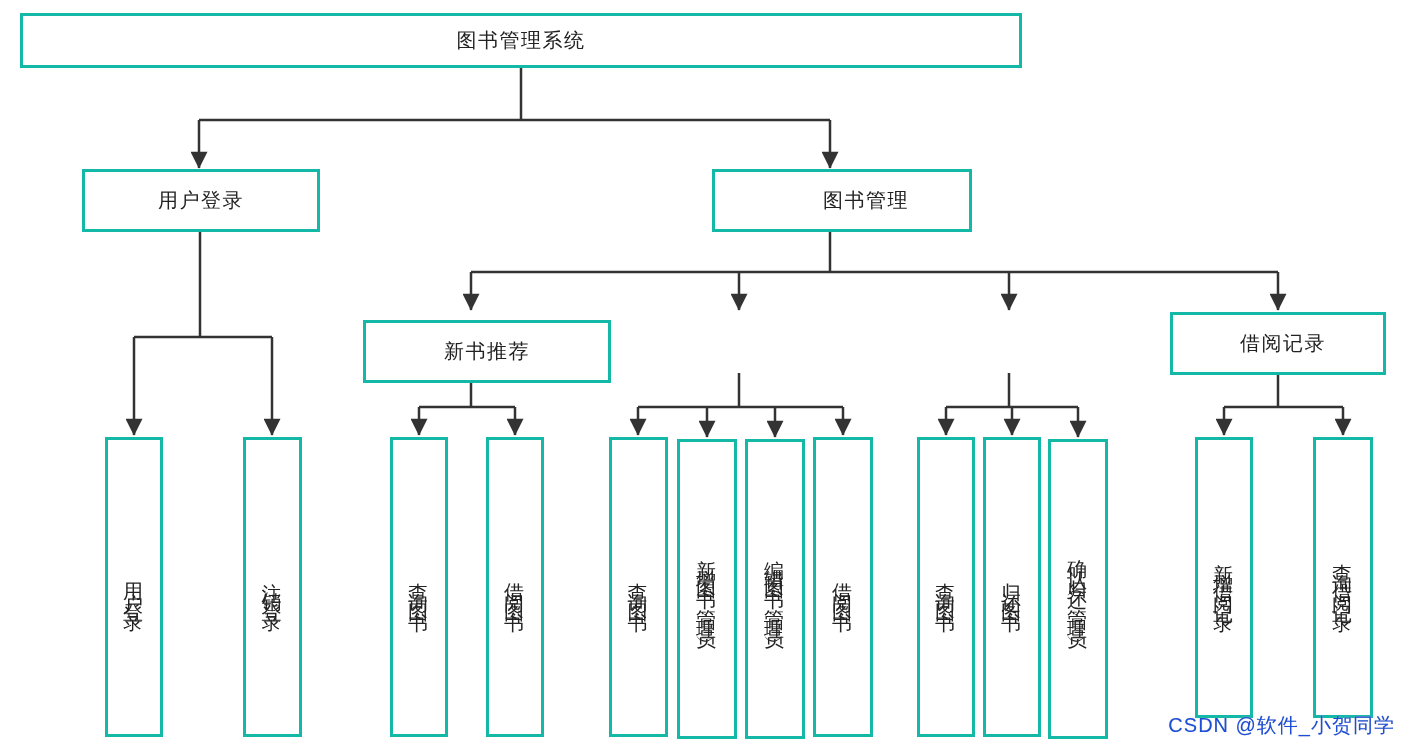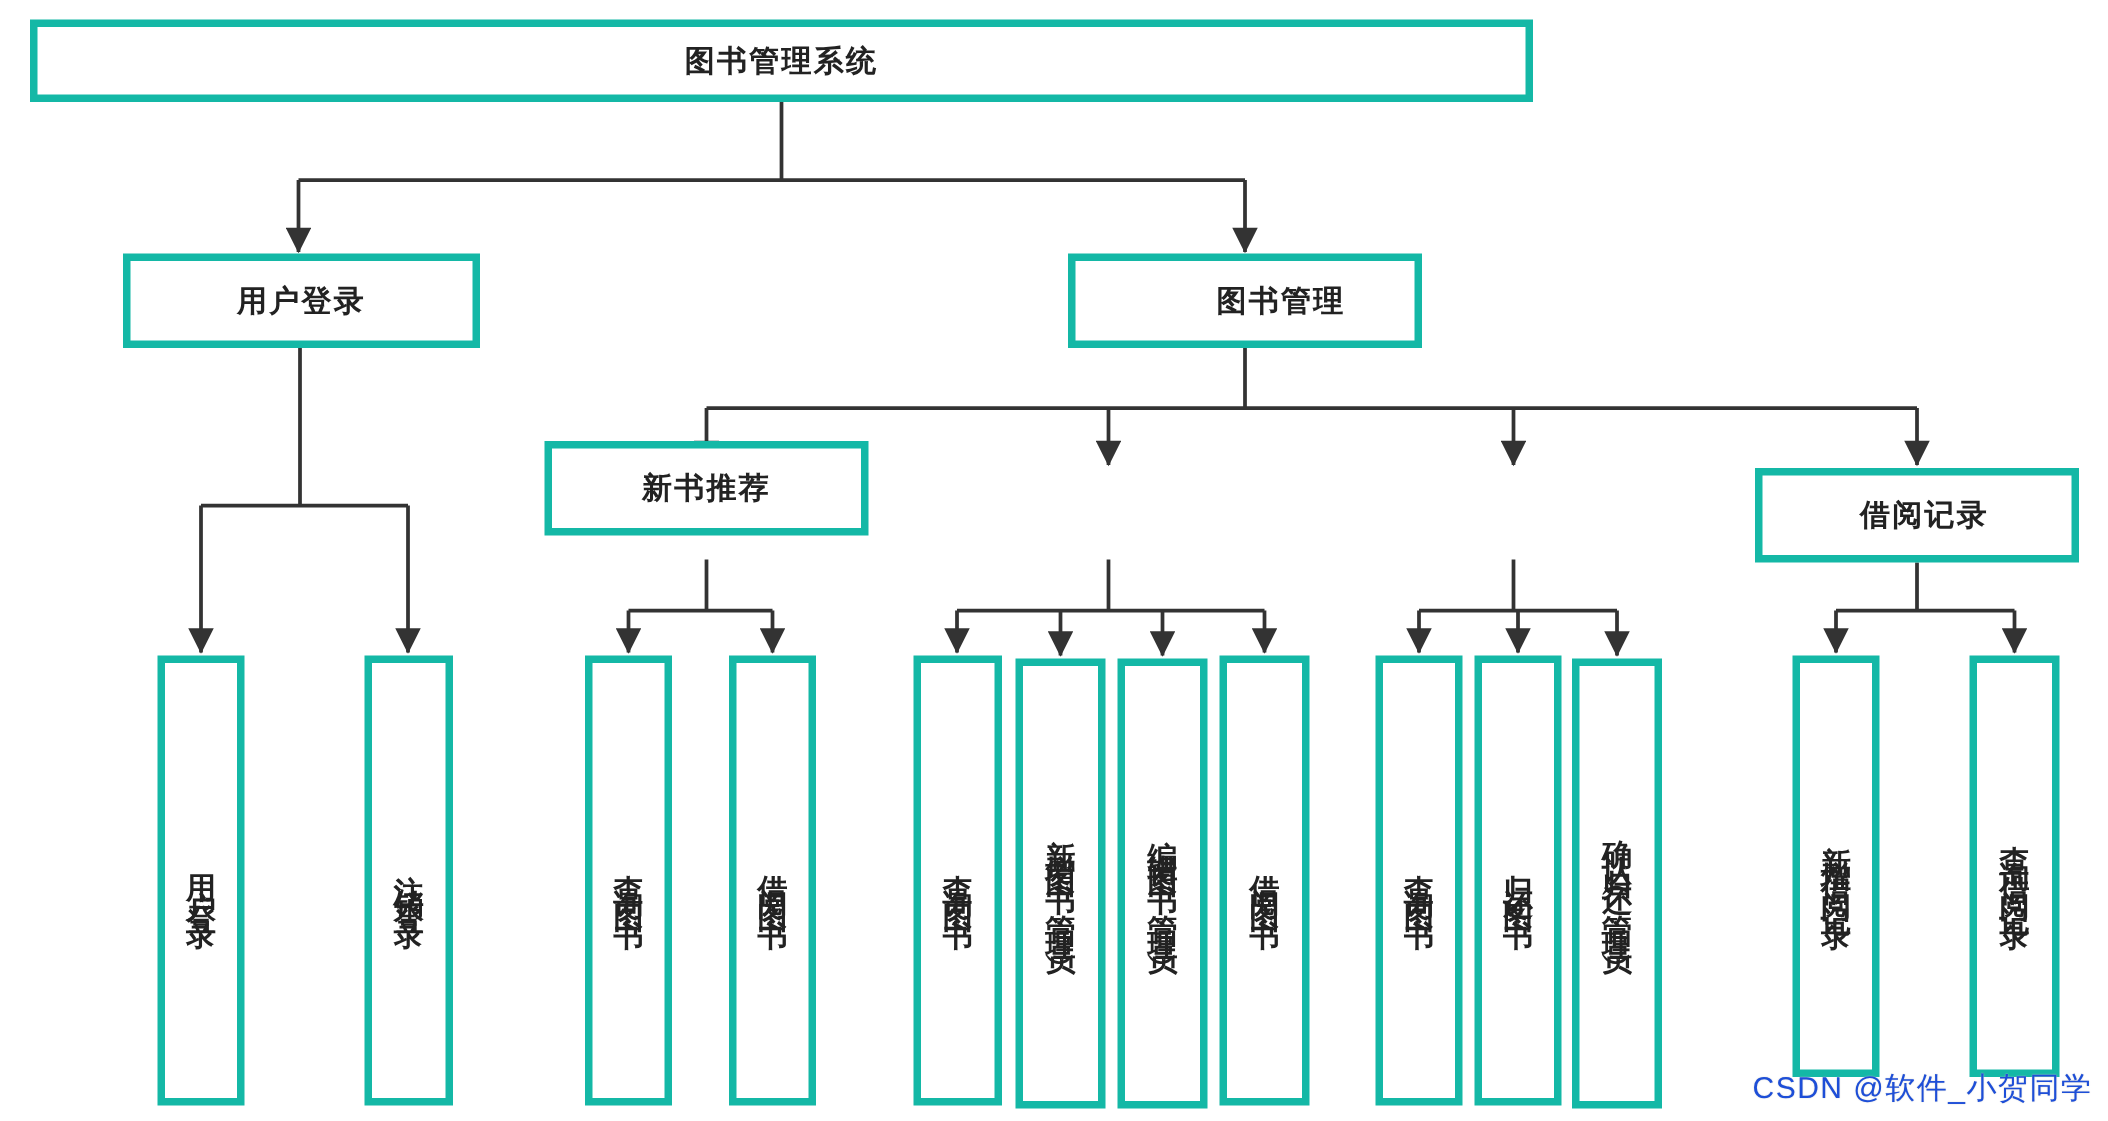--- a/index.html
+++ b/index.html
@@ -15,28 +15,27 @@
     position: absolute;
     left: 0; top: 0;
     width: 1405px; height: 747px;
   }
   #wires path { stroke: #333333; stroke-width: 2.5; fill: none; }
   #wires marker path { fill: #333333; stroke: none; }
   .node {
     position: absolute;
     box-sizing: border-box;
     background: #ffffff;
-    border: 5px solid #14b8a6;
+    border: 3px solid #14b8a6;
     display: grid;
     place-items: center;
     color: #222222;
     font-size: 20px;
     letter-spacing: 1.5px;
     white-space: nowrap;
-    font-weight: bold;
   }
   .node.leaf {
     writing-mode: vertical-rl;
     text-orientation: mixed;
     letter-spacing: 10px;
     font-size: 20px;
     white-space: normal;
   }
   #watermark {
     position: absolute;
@@ -111,23 +110,23 @@
       <path d="M1278,373 V407"></path>
       <path d="M1224,407 H1343"></path>
       <path d="M1224,407 V435" marker-end="url(#arw)"></path>
       <path d="M1343,407 V435" marker-end="url(#arw)"></path>
     </g>
   </svg>
 
   <div class="node" style="left:20px; top:13px; width:1002px; height:55px;">图书管理系统</div>
 
   <div class="node" style="left:82px; top:169px; width:238px; height:63px;">用户登录</div>
-  <div class="node" style="left:712px; top:169px; width:236px; height:63px;padding-left:48px;">图书管理</div>
+  <div class="node" style="left:712px; top:169px; width:260px; height:63px;padding-left:48px;">图书管理</div>
 
-  <div class="node" style="left:363px; top:294px; width:216px; height:63px;">新书推荐</div>
+  <div class="node" style="left:363px; top:320px; width:248px; height:63px;">新书推荐</div>
   <div class="node" style="left:1170px; top:312px; width:216px; height:63px;padding-left:10px;">借阅记录</div>
 
   <div class="node leaf" style="left:105px; top:437px; width:58px; height:300px;">用户登录</div>
   <div class="node leaf" style="left:243px; top:437px; width:59px; height:300px;">注销登录</div>
 
   <div class="node leaf" style="left:390px; top:437px; width:58px; height:300px;">查询图书</div>
   <div class="node leaf" style="left:486px; top:437px; width:58px; height:300px;">借阅图书</div>
 
   <div class="node leaf" style="left:609px; top:437px; width:59px; height:300px;">查询图书</div>
   <div class="node leaf" style="left:677px; top:439px; width:60px; height:300px;">新增图书（管理员）</div>

